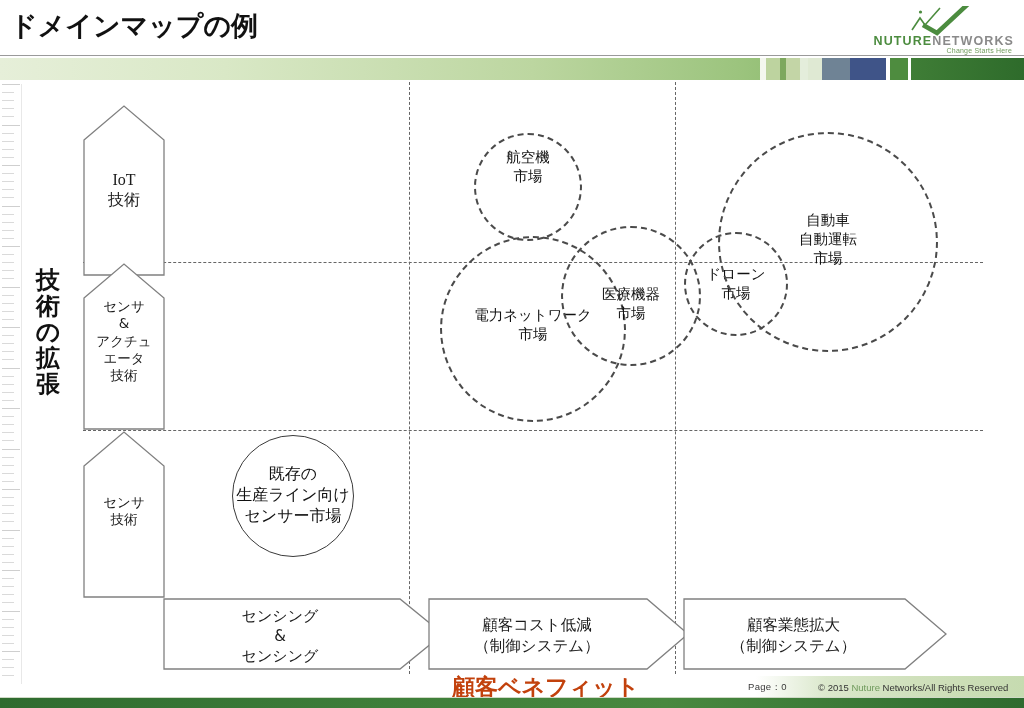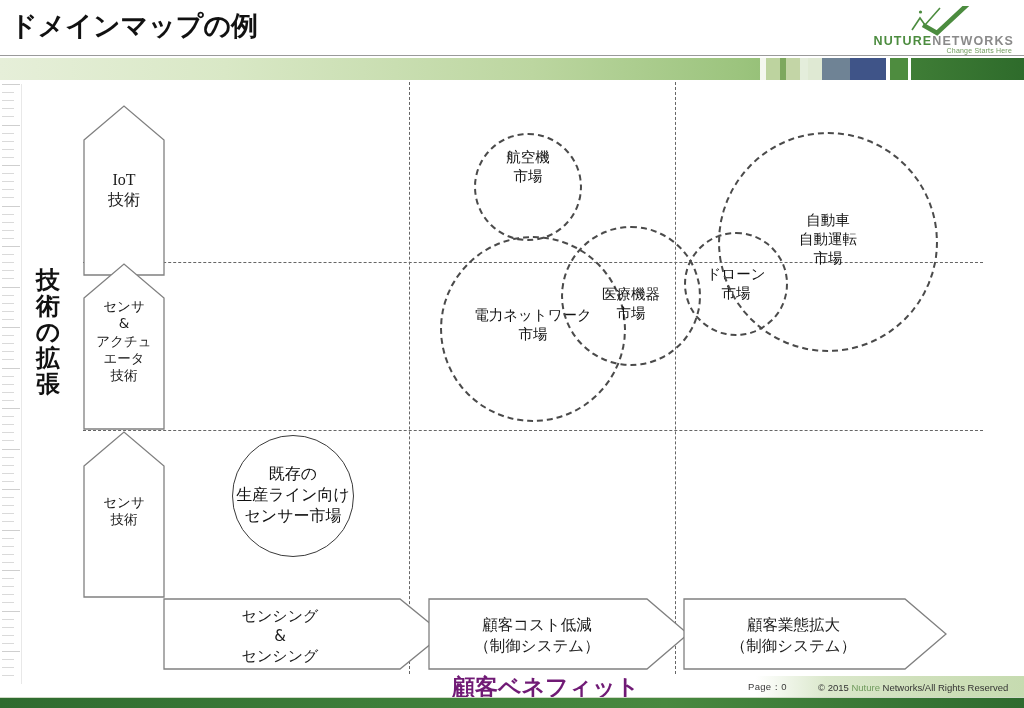--- a/index.html
+++ b/index.html
@@ -81,21 +81,21 @@
 
   
   .vaxis{
     position:absolute;left:26px;top:268px;width:44px;
     font-size:24px;color:#111;font-weight:600;
     font-family:"DejaVu Sans","Liberation Sans",sans-serif;
     line-height:1.08;text-align:center;
   }
   .haxis{
     position:absolute;left:452px;top:672px;
-    font-size:23px;color:#701a75;font-weight:600;
+    font-size:23px;color:#c2410c;font-weight:600;
     font-family:"DejaVu Sans","Liberation Sans",sans-serif;
     white-space:nowrap;
   }
 
   
   .foot-page{position:absolute;left:748px;top:681px;font-size:9.5px;color:#3a3a3a;letter-spacing:.3px;white-space:nowrap;}
   .foot-grad{position:absolute;left:756px;top:676px;width:268px;height:22px;
              background:linear-gradient(to right,rgba(226,236,214,0) 0%,#dbe8cc 26%,#cfe0bb 60%,#c6dbb0 100%);}
   .foot-copy{position:absolute;left:818px;top:682px;font-size:9.5px;color:#333;white-space:nowrap;z-index:3;}
   .foot-copy .nut{color:#6f9a5c;}

